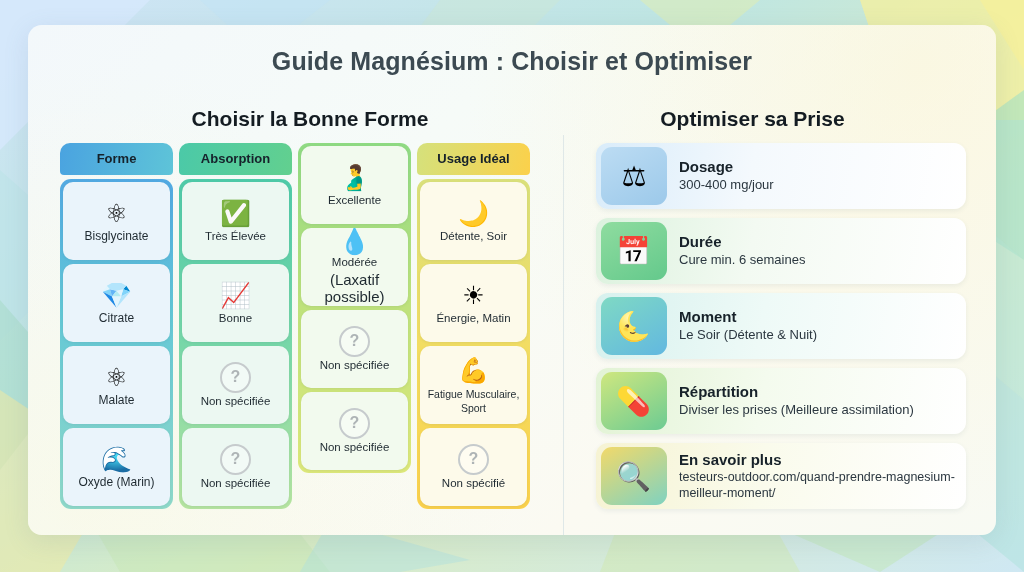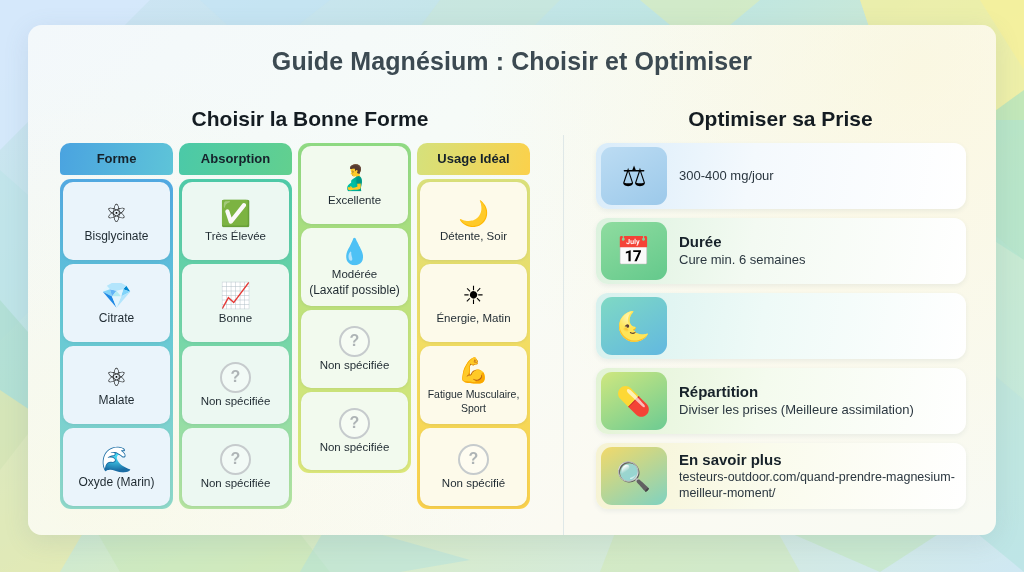--- a/index.html
+++ b/index.html
@@ -48,21 +48,21 @@
 
   
   .panel-title {
     position: absolute;
     font-size: 21px;
     font-weight: bold;
     color: #141c22;
     text-align: center;
   }
   #left-title  { left: 32px;  top: 82px; width: 500px; }
-  #right-title { left: 545px; top: 82px; width: 415px; }
+  #right-title { left: 517px; top: 82px; width: 415px; }
 
   #divider {
     position: absolute;
     left: 535px; top: 110px;
     width: 1px; height: 400px;
     background: #dfe8e8;
   }
 
   
   #table {
@@ -106,21 +106,21 @@
   .col1 .cell { background: #ecf8f2; }
   .col2 .cell { background: #f2faee; }
   .col3 .cell { background: #fdfaea; }
 
   .cell-icon { font-size: 25px; line-height: 1; height: 30px; display:flex; align-items:center; }
   .cell-label {
     font-size: 11.5px; color: #1f2a31; text-align: center; line-height: 1.15;
   }
   .col0 .cell-label { font-weight: normal; font-size: 12px; }
   .col3 .cell-label.bold2 { font-weight: normal; font-size: 10.5px; }
-  .cell-label.small { font-size: 12px; }
+  .cell-label.small { font-size: 15px; }
 
   
   .col-bg {
     position: absolute;
     left: 0; top: 0; width: 113px; height: 100%;
     border-radius: 11px;
     z-index: 0;
   }
   .col-body { position: relative; display:flex; flex-direction:column; gap:4px; padding: 3px 3px; }
   .col0 .col-bg { background: linear-gradient(180deg,#52a9e2 0%, #63c7d6 40%, #8fd9c9 100%); }
@@ -303,34 +303,39 @@
         </div>
       </div>
     </div>
   </div>
 
   <div id="right-list">
 
     <div class="tip tip0">
       <div class="tip-icon ti0">⚖</div>
       <div class="tip-text">
+        <div class="tip-title">Dosage</div>
         <div class="tip-sub">300-400 mg/jour</div>
       </div>
     </div>
 
     <div class="tip tip1">
       <div class="tip-icon ti1">📅</div>
       <div class="tip-text">
         <div class="tip-title">Durée</div>
         <div class="tip-sub">Cure min. 6 semaines</div>
       </div>
     </div>
 
     <div class="tip tip2">
       <div class="tip-icon ti2">🌜</div>
+      <div class="tip-text">
+        <div class="tip-title">Moment</div>
+        <div class="tip-sub">Le Soir (Détente &amp; Nuit)</div>
+      </div>
     </div>
 
     <div class="tip tip3">
       <div class="tip-icon ti3">💊</div>
       <div class="tip-text">
         <div class="tip-title">Répartition</div>
         <div class="tip-sub">Diviser les prises (Meilleure assimilation)</div>
       </div>
     </div>
 

